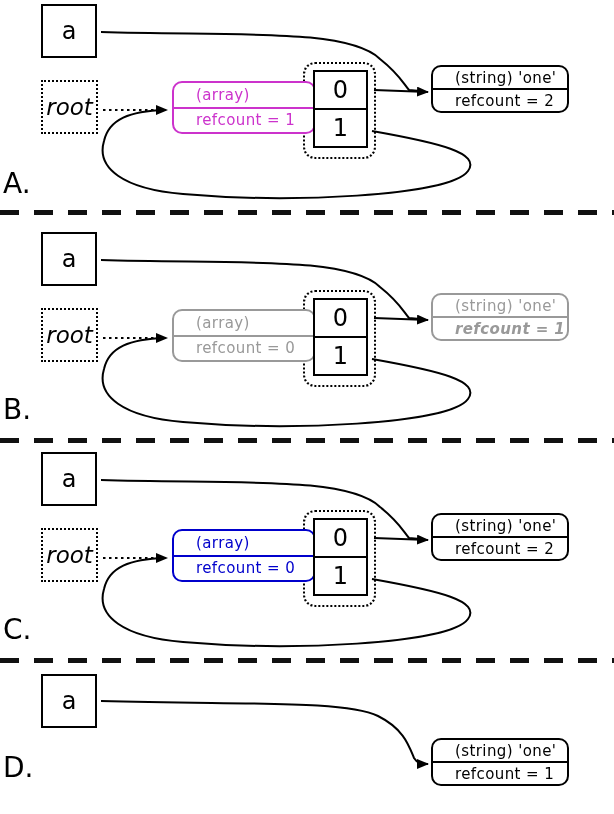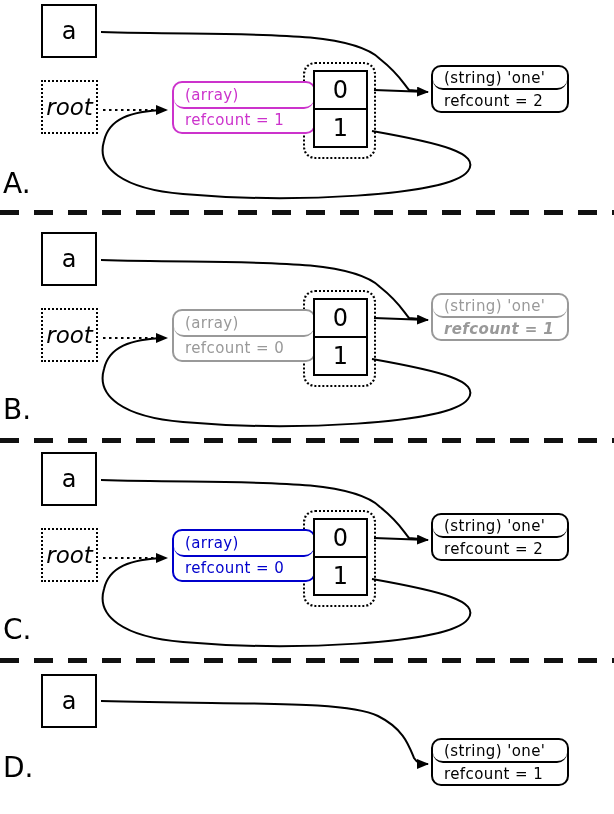--- a/index.html
+++ b/index.html
@@ -14,22 +14,22 @@
   .dotbox{width:57px;height:54px;border:2px dotted #000;background:#fff;
           display:flex;align-items:center;justify-content:center;
           font-size:23px;font-style:italic;z-index:2;text-align:center;}
   .container{width:73px;height:97px;border:2px dotted #000;border-radius:12px;z-index:1;}
   .cellstack{width:55px;height:78px;border:2px solid #000;background:#fff;
              display:flex;flex-direction:column;z-index:3;}
   .cell{flex:1;display:flex;align-items:center;justify-content:center;font-size:24px;}
   .cell:first-child{border-bottom:2px solid #000;}
   .rnode{border:2px solid var(--c,#000);border-radius:10px;background:#fff;
          color:var(--c,#000);display:flex;flex-direction:column;z-index:2;}
-  .rnode .rrow{flex:1;display:flex;align-items:center;padding-left:11px;
-               font-size:15px;letter-spacing:.4px;white-space:nowrap;border-radius:10px;}
+  .rnode .rrow{flex:1;display:flex;align-items:center;padding-left:22px;
+               font-size:15px;letter-spacing:.4px;white-space:nowrap;}
   .rnode .rrow:first-child{border-bottom:2px solid;}
   .arraybox{width:144px;height:53px;}
   .stringbox{width:138px;height:48px;}
   .italic-bold{font-style:italic;font-weight:bold;}
   .letter{font-size:28px;line-height:1;z-index:2;}
   .dash-sep{left:0;width:614px;height:5px;
             background:repeating-linear-gradient(90deg,#111 0 19px,transparent 19px 34px);}
 </style>
 </head>
 <body>

